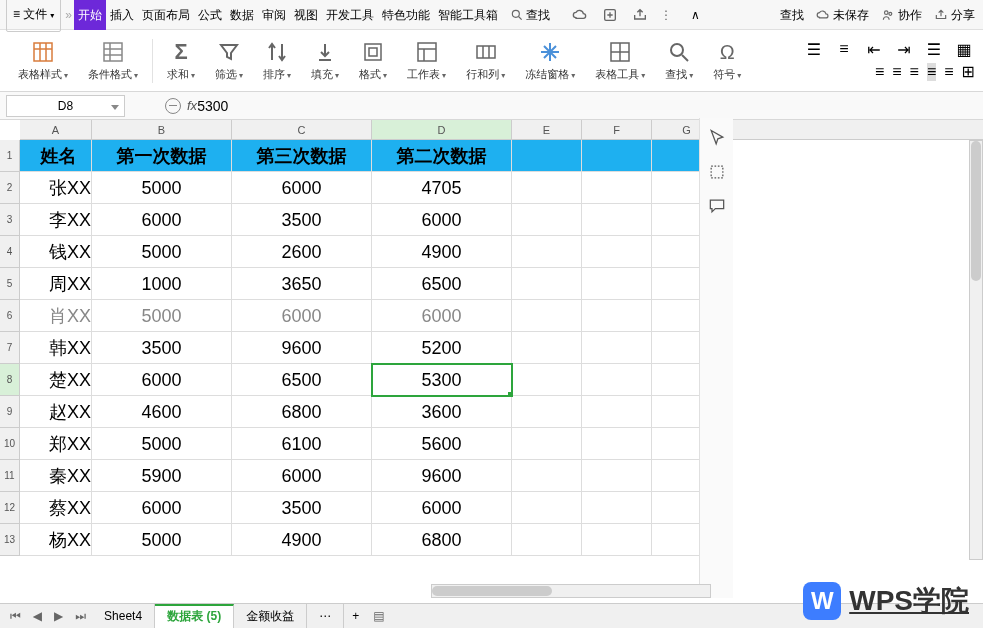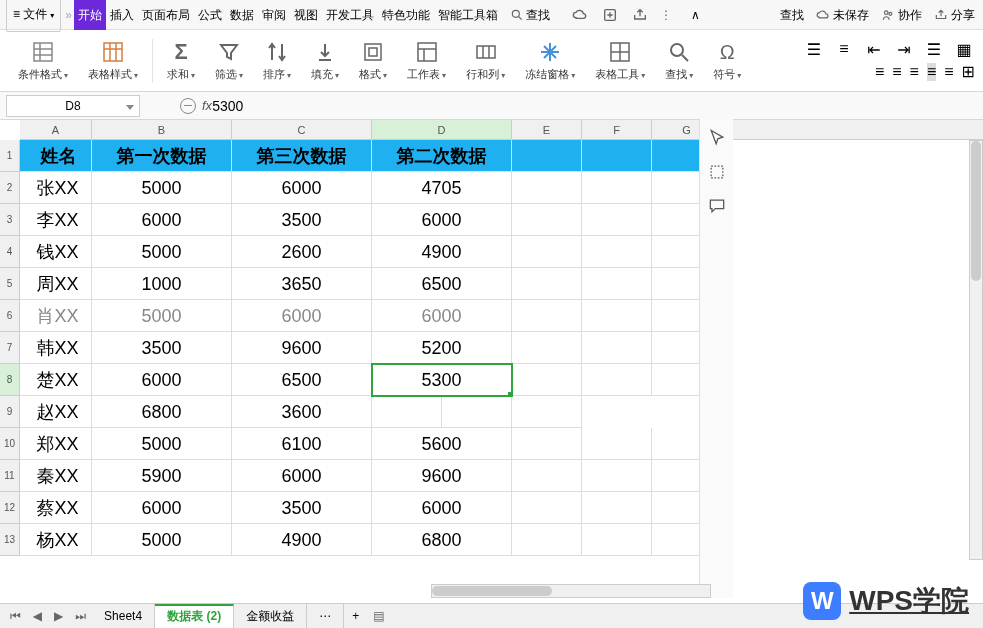--- a/index.html
+++ b/index.html
@@ -17,38 +17,38 @@
 .right-top .ico { display:flex; align-items:center; gap:3px; cursor:pointer; }
 .ribbon { height:62px; background:#fff; border-bottom:1px solid #d8d8d8; display:flex; align-items:center; padding:0 8px; }
 .rgroup { display:flex; flex-direction:column; align-items:center; justify-content:center; height:100%; padding:0 10px; font-size:11px; color:#333; cursor:pointer; gap:2px; }
 .rgroup .glyph { height:26px; display:flex; align-items:center; justify-content:center; }
 .rgroup .lbl { font-size:11px; white-space:nowrap; }
 .rsep { width:1px; height:44px; background:#e2e2e2; margin:0 4px; }
 .right-ribbon { position:absolute; right:8px; top:38px; display:flex; gap:8px; align-items:center; }
 .right-ribbon .btn { width:22px; height:22px; display:flex; align-items:center; justify-content:center; cursor:pointer; }
 .right-ribbon-row2 { position:absolute; right:8px; top:62px; display:flex; gap:8px; align-items:center; }
 .namebox-row { height:28px; display:flex; align-items:center; border-bottom:1px solid #d8d8d8; background:#f9f9f9; position:relative; }
-.namebox { width:134px; border:1px solid #ccc; height:22px; margin-left:6px; background:#fff; display:flex; align-items:center; justify-content:center; font-size:12px; position:relative; }
+.namebox { width:119px; border:1px solid #ccc; height:22px; margin-left:6px; background:#fff; display:flex; align-items:center; justify-content:center; font-size:12px; position:relative; }
 .namebox::after { content:""; position:absolute; right:5px; top:9px; border-left:4px solid transparent; border-right:4px solid transparent; border-top:5px solid #888; }
 .fxbar { display:flex; align-items:center; margin-left:40px; flex:1; }
 .fxbar .fxicon { font-style:italic; font-size:13px; color:#555; }
 .fxbar input { border:none; background:transparent; font-size:14px; width:400px; outline:none; }
 .zoom-out { width:16px; height:16px; border:1px solid #888; border-radius:50%; position:relative; margin-right:6px; }
 .zoom-out::after{content:""; position:absolute; left:3px; right:3px; top:6px; height:1px; background:#888;}
 .grid { position:relative; overflow:hidden; height:455px; }
 .colhdr { display:flex; height:20px; background:#f0f0f0; border-bottom:1px solid #ccc; margin-left:20px; }
 .colhdr div { border-right:1px solid #ccc; text-align:center; font-size:11px; line-height:20px; color:#555; }
 .colA{width:72px;} .colB{width:140px;} .colC{width:140px;} .colD{width:140px;} .colE{width:70px;} .colF{width:70px;} .colG{width:70px;}
 .rowhdr { position:absolute; left:0; top:20px; width:20px; }
 .rowhdr div { height:32px; border-bottom:1px solid #ccc; border-right:1px solid #ccc; background:#f0f0f0; font-size:10px; text-align:center; line-height:32px; color:#555; }
 .cells { position:absolute; left:20px; top:20px; }
 .row { display:flex; height:32px; }
 .cell { border-right:1px solid #ddd; border-bottom:1px solid #ddd; line-height:32px; font-size:18px; overflow:hidden; white-space:nowrap; }
 .row.hdrrow .cell { background:#1eb0f0; font-weight:bold; text-align:center; }
-.cA{width:72px; text-align:center; padding-left:4px;} .cB{width:140px; text-align:center;} .cC{width:140px; text-align:center;} .cD{width:140px; text-align:center;} .cE{width:70px;} .cF{width:70px;} .cG{width:70px;}
+.cA{width:72px; text-align:right; padding-left:4px;} .cB{width:140px; text-align:center;} .cC{width:140px; text-align:center;} .cD{width:140px; text-align:center;} .cE{width:70px;} .cF{width:70px;} .cG{width:70px;}
 .row.hdrrow .cA{text-align:center; padding-left:6px;}
 .row.muted .cell { color:#888; }
 .selected-cell { outline:2px solid #2da53c; outline-offset:-1px; position:relative; }
 .selected-cell::after { content:""; position:absolute; right:-3px; bottom:-3px; width:6px; height:6px; background:#2da53c; }
 .colhdr .selcol { background:#d8f0d8; }
 .rowhdr .selrow { background:#d8f0d8; }
 .hscroll { position:absolute; left:20px; bottom:25px; height:14px; width:680px; background:#f0f0f0; border:1px solid #ccc; }
 .hscroll .thumb { position:absolute; left:0; top:1px; height:10px; width:280px; background:#ccc; border-radius:5px; }
 .vscroll { position:absolute; right:0; top:20px; width:14px; height:420px; background:#f0f0f0; border:1px solid #ccc; }
 .vscroll .thumb { position:absolute; top:0; left:1px; width:10px; height:140px; background:#ccc; border-radius:5px; }
@@ -128,39 +128,39 @@
       <svg width="14" height="14" viewBox="0 0 24 24" fill="none" stroke="#666" stroke-width="2">
         <path d="M4 12v6h16v-6M12 4v10M8 8l4-4 4 4"></path>
       </svg>
       <span>分享</span>
     </span>
 </div>
 
 <div class="ribbon">
   <div class="rgroup">
       <div class="glyph">
+        <svg viewBox="0 0 24 24" fill="none" stroke="#d97c3c" stroke-width="1.5">
+          <rect x="3" y="3" width="18" height="18"></rect>
+          <line x1="3" y1="9" x2="21" y2="9"></line>
+          <line x1="9" y1="3" x2="9" y2="21"></line>
+          <line x1="15" y1="3" x2="15" y2="21"></line>
+        </svg>
+      </div>
+      <span class="lbl chev">表格样式</span>
+    </div>
+  <div class="rgroup">
+      <div class="glyph">
         <svg viewBox="0 0 24 24" fill="none" stroke="#888" stroke-width="1.5">
           <rect x="3" y="3" width="18" height="18"></rect>
           <line x1="3" y1="9" x2="21" y2="9"></line>
           <line x1="3" y1="15" x2="21" y2="15"></line>
           <line x1="9" y1="3" x2="9" y2="21"></line>
         </svg>
       </div>
       <span class="lbl chev">条件格式</span>
-    </div>
-  <div class="rgroup">
-      <div class="glyph">
-        <svg viewBox="0 0 24 24" fill="none" stroke="#d97c3c" stroke-width="1.5">
-          <rect x="3" y="3" width="18" height="18"></rect>
-          <line x1="3" y1="9" x2="21" y2="9"></line>
-          <line x1="9" y1="3" x2="9" y2="21"></line>
-          <line x1="15" y1="3" x2="15" y2="21"></line>
-        </svg>
-      </div>
-      <span class="lbl chev">表格样式</span>
     </div>
   <div class="rsep"></div>
   <div class="rgroup">
       <div class="glyph" style="font-size:22px;font-weight:bold;color:#666">Σ</div>
       <span class="lbl chev">求和</span>
     </div>
   <div class="rgroup">
       <div class="glyph">
         <svg viewBox="0 0 24 24" fill="none" stroke="#666" stroke-width="2">
           <path d="M4 5h16l-6 8v6l-4-2v-4z"></path>
@@ -378,20 +378,21 @@
         <div class="cell cA">楚XX</div>
         <div class="cell cB">6000</div>
         <div class="cell cC">6500</div>
         <div class="cell cD selected-cell">5300</div>
         <div class="cell cE"></div>
         <div class="cell cF"></div>
         <div class="cell cG"></div>
       </div>
       <div class="row">
         <div class="cell cA">赵XX</div>
+        <div class="cell cB">4600</div>
         <div class="cell cC">6800</div>
         <div class="cell cD">3600</div>
         <div class="cell cE"></div>
         <div class="cell cF"></div>
         <div class="cell cG"></div>
       </div>
       <div class="row">
         <div class="cell cA">郑XX</div>
         <div class="cell cB">5000</div>
         <div class="cell cC">6100</div>
@@ -444,21 +445,21 @@
       <path d="M4 5h16v10H10l-4 4v-4H4z"></path>
     </svg>
 </div>
 
 <div class="tabs">
   <span class="nav">⏮</span>
   <span class="nav">◀</span>
   <span class="nav">▶</span>
   <span class="nav">⏭</span>
   <span class="tab">Sheet4</span>
-  <span class="tab active">数据表 (2)</span>
+  <span class="tab active">数据表 (5)</span>
   <span class="tab">金额收益</span>
   <span class="tab">⋯</span>
   <span class="add">+</span>
   <span class="nav">▤</span>
   <div class="hscroll" style="position:relative;margin-left:20px;flex:0 0 280px">
       <div class="thumb" style="width:120px"></div>
     </div>
 </div>
 
 <div class="logo">

